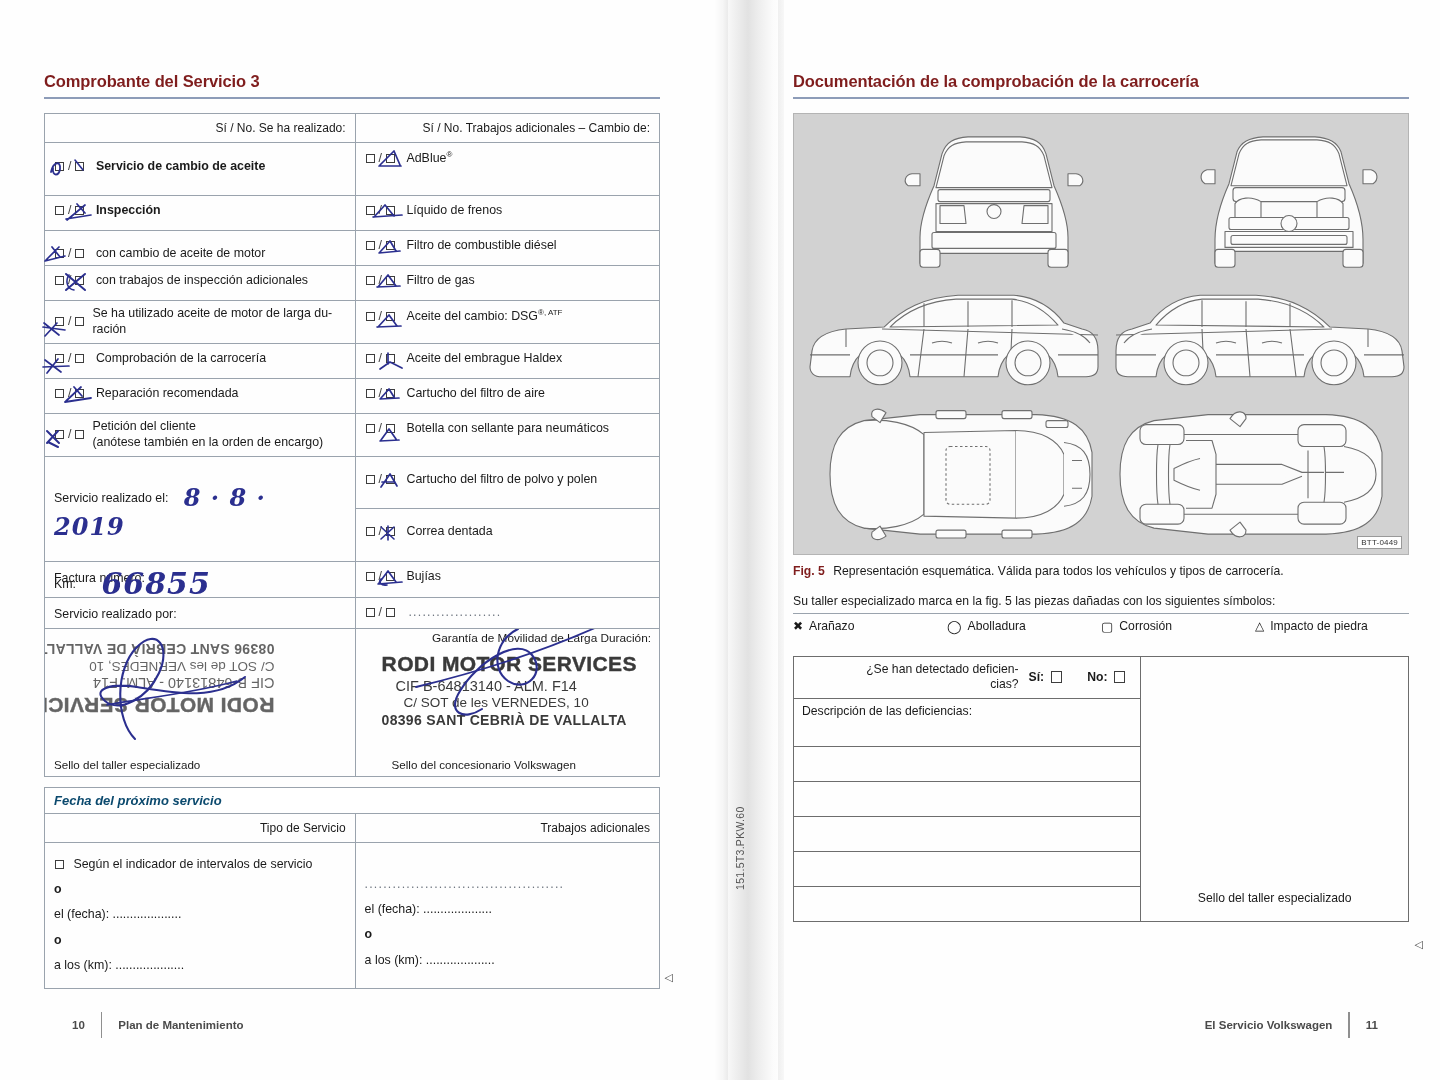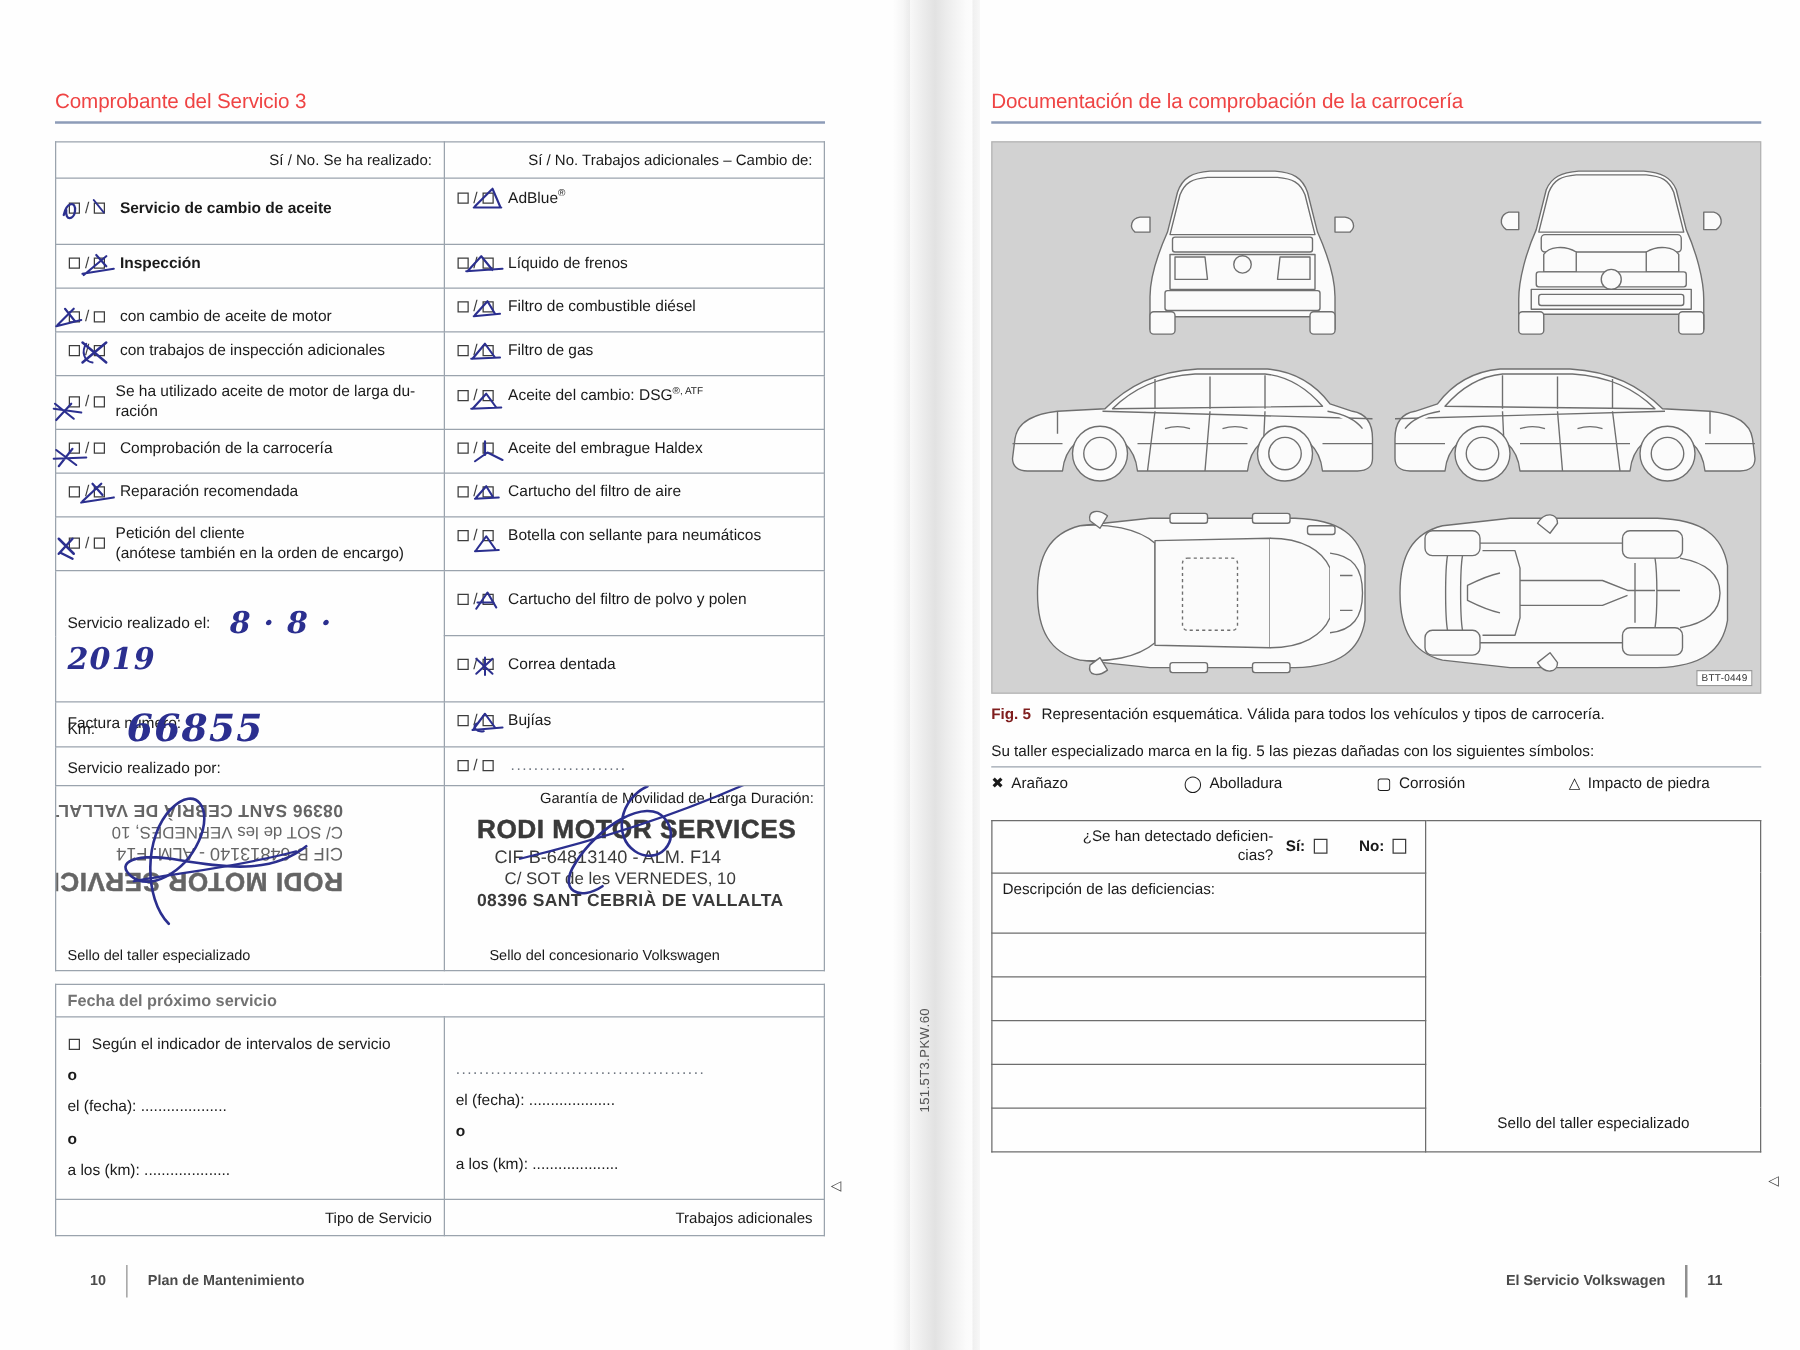--- a/index.html
+++ b/index.html
@@ -25,21 +25,21 @@
   .page-right { width:656px; }
 
   .vert-code {
     position:absolute; left:12px; top:890px;
     transform:rotate(-90deg); transform-origin:left top;
     font-size:10.5px; color:#555; letter-spacing:.3px; white-space:nowrap;
   }
 
   
   h1.sec {
-    font-size:16.5px; font-weight:normal; color:#ef4444;
+    font-size:16.5px; font-weight:bold; color:#7f1d1d;
     margin:0 0 6px 0; letter-spacing:-.1px;
   }
   .rule { height:1.5px; background:#8d9cb8; margin-bottom:14px; }
 
   
   table.tbl { border-collapse:collapse; width:100%; table-layout:fixed; }
   table.tbl td, table.tbl th {
     border:1px solid #9aa3ad; padding:0; vertical-align:middle;
     font-size:12.4px; font-weight:normal; text-align:left;
   }
@@ -78,21 +78,21 @@
     white-space:nowrap;
   }
   .stamp .s1 { font-size:21px; font-weight:bold; letter-spacing:.4px;
      -webkit-text-stroke:.4px #3a3a3a; }
   .stamp .s2 { font-size:14.5px; }
   .stamp .s3 { font-size:13.5px; }
   .stamp .s4 { font-size:14px; font-weight:bold; letter-spacing:.3px; }
   .stamp-flip { transform:rotate(180deg); opacity:.78; }
 
   
-  .ns-head { background:#fff; color:#737373; font-weight:bold; font-size:13px; padding:5px 9px; }
+  .ns-head { background:#fff; color:#0c4a6e; font-weight:bold; font-size:13px; padding:5px 9px;font-style:italic; }
 
   
   .figbox {
     background:#d2d2d2; border:1px solid #b4b4b4;
     position:relative; height:442px; width:100%;
   }
   .figcode {
     position:absolute; right:6px; bottom:5px;
     background:#fff; border:1px solid #999;
     font-size:8px; padding:1px 3px; color:#333; letter-spacing:.2px;
@@ -426,48 +426,48 @@
             <col style="width:50.5%">
             <col style="width:49.5%">
           </colgroup>
         <tbody>
           <tr>
             <td colspan="2">
               <div class="ns-head">Fecha del próximo servicio</div>
             </td>
           </tr>
           <tr>
+            <td>
+              <div class="cell hdr">Tipo de Servicio</div>
+            </td>
+            <td>
+              <div class="cell hdr">Trabajos adicionales</div>
+            </td>
+          </tr>
+          <tr>
             <td style="height:126px; vertical-align:top;">
               <div class="cellpad" style="line-height:2.05;">
                 <div>
                   <span class="cb"></span>
                   <span style="margin-left:5px">Según el indicador de intervalos de servicio</span>
                 </div>
                 <div style="font-weight:bold;">o</div>
                 <div>el (fecha): ....................</div>
                 <div style="font-weight:bold;">o</div>
                 <div>a los (km): ....................</div>
               </div>
             </td>
             <td style="height:126px; vertical-align:top; position:relative;">
               <div class="cellpad" style="line-height:2.05; padding-top:29px;">
                 <div class="dots">...........................................</div>
                 <div>el (fecha): ....................</div>
                 <div style="font-weight:bold;">o</div>
                 <div>a los (km): ....................</div>
               </div>
               <div class="corner-mark" style="right:-14px; bottom:4px;">◁</div>
-            </td>
-          </tr>
-          <tr>
-            <td>
-              <div class="cell hdr">Tipo de Servicio</div>
-            </td>
-            <td>
-              <div class="cell hdr">Trabajos adicionales</div>
             </td>
           </tr>
         </tbody>
       </table>
     </div>
 
     <div class="footer" style="left:72px;">
       <span class="num">10</span>
       <span class="bar"></span>
       <span class="txt">Plan de Mantenimiento</span>

